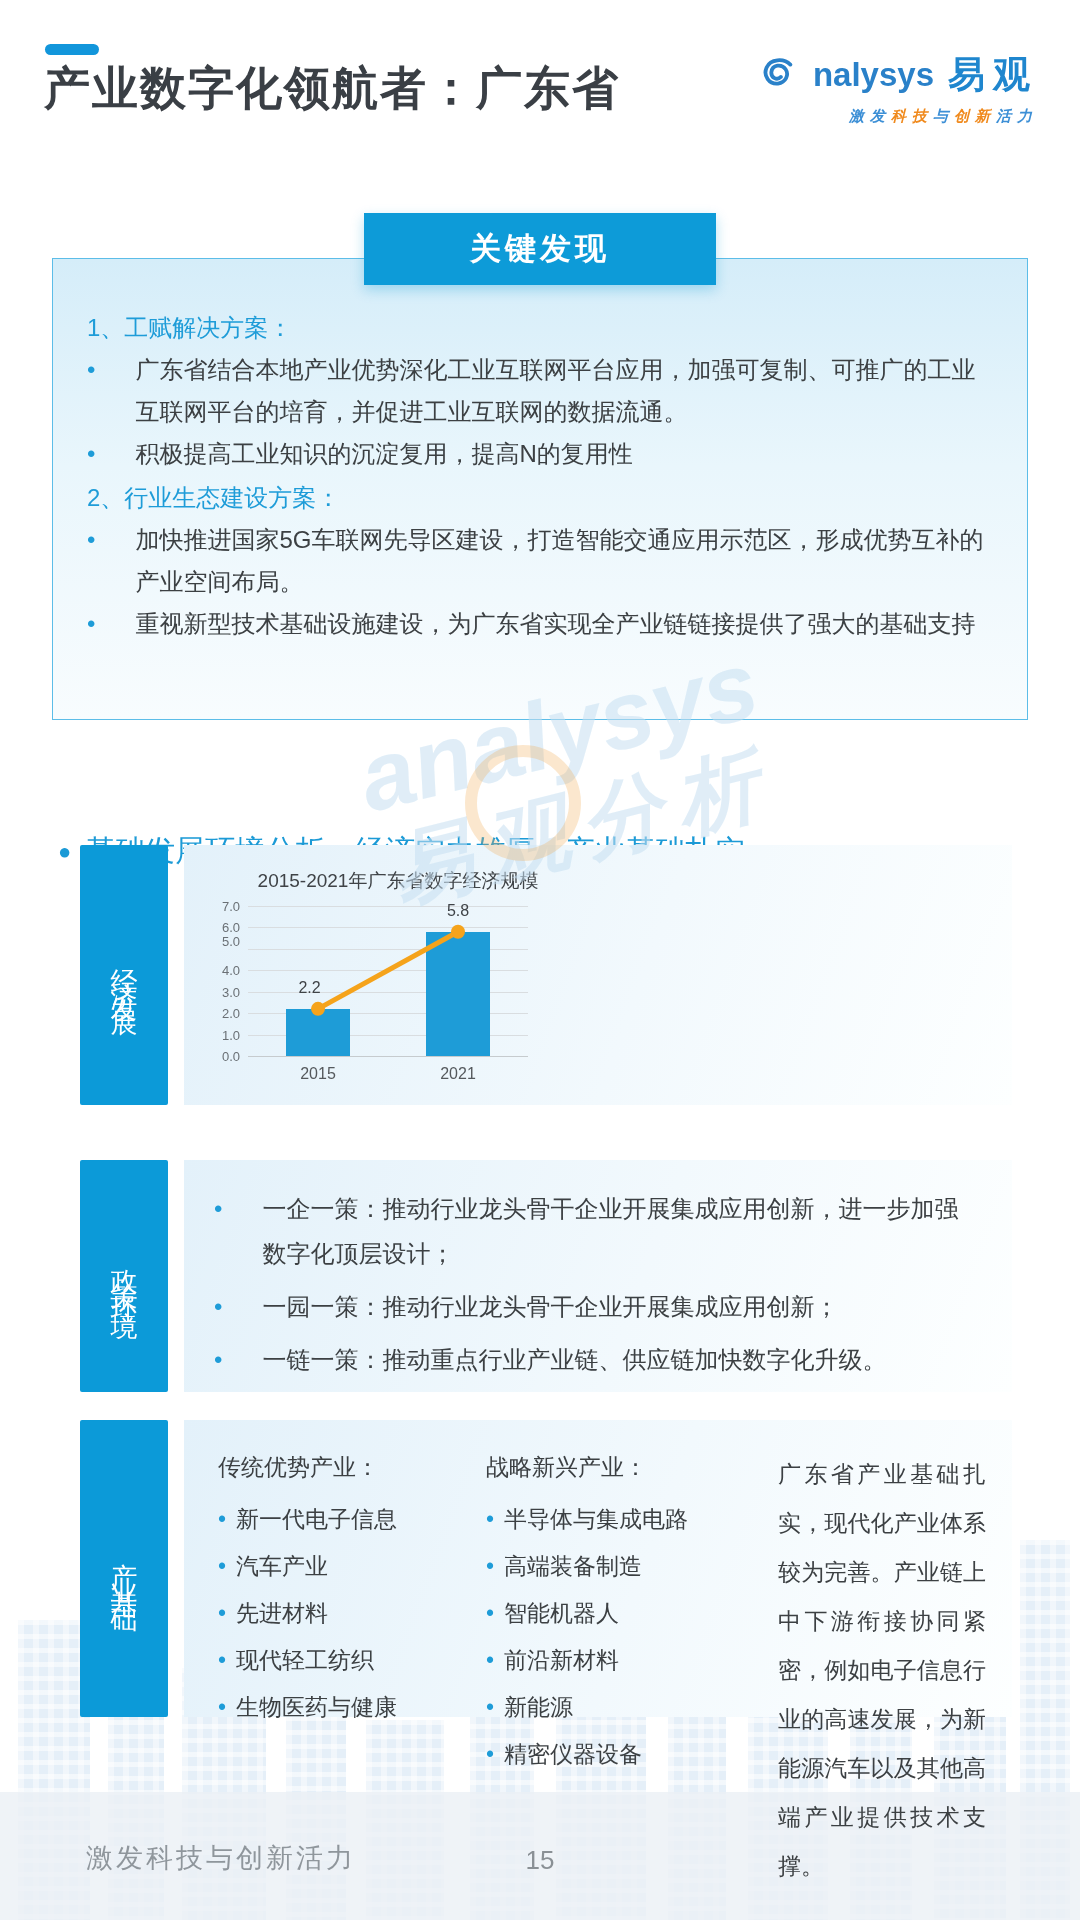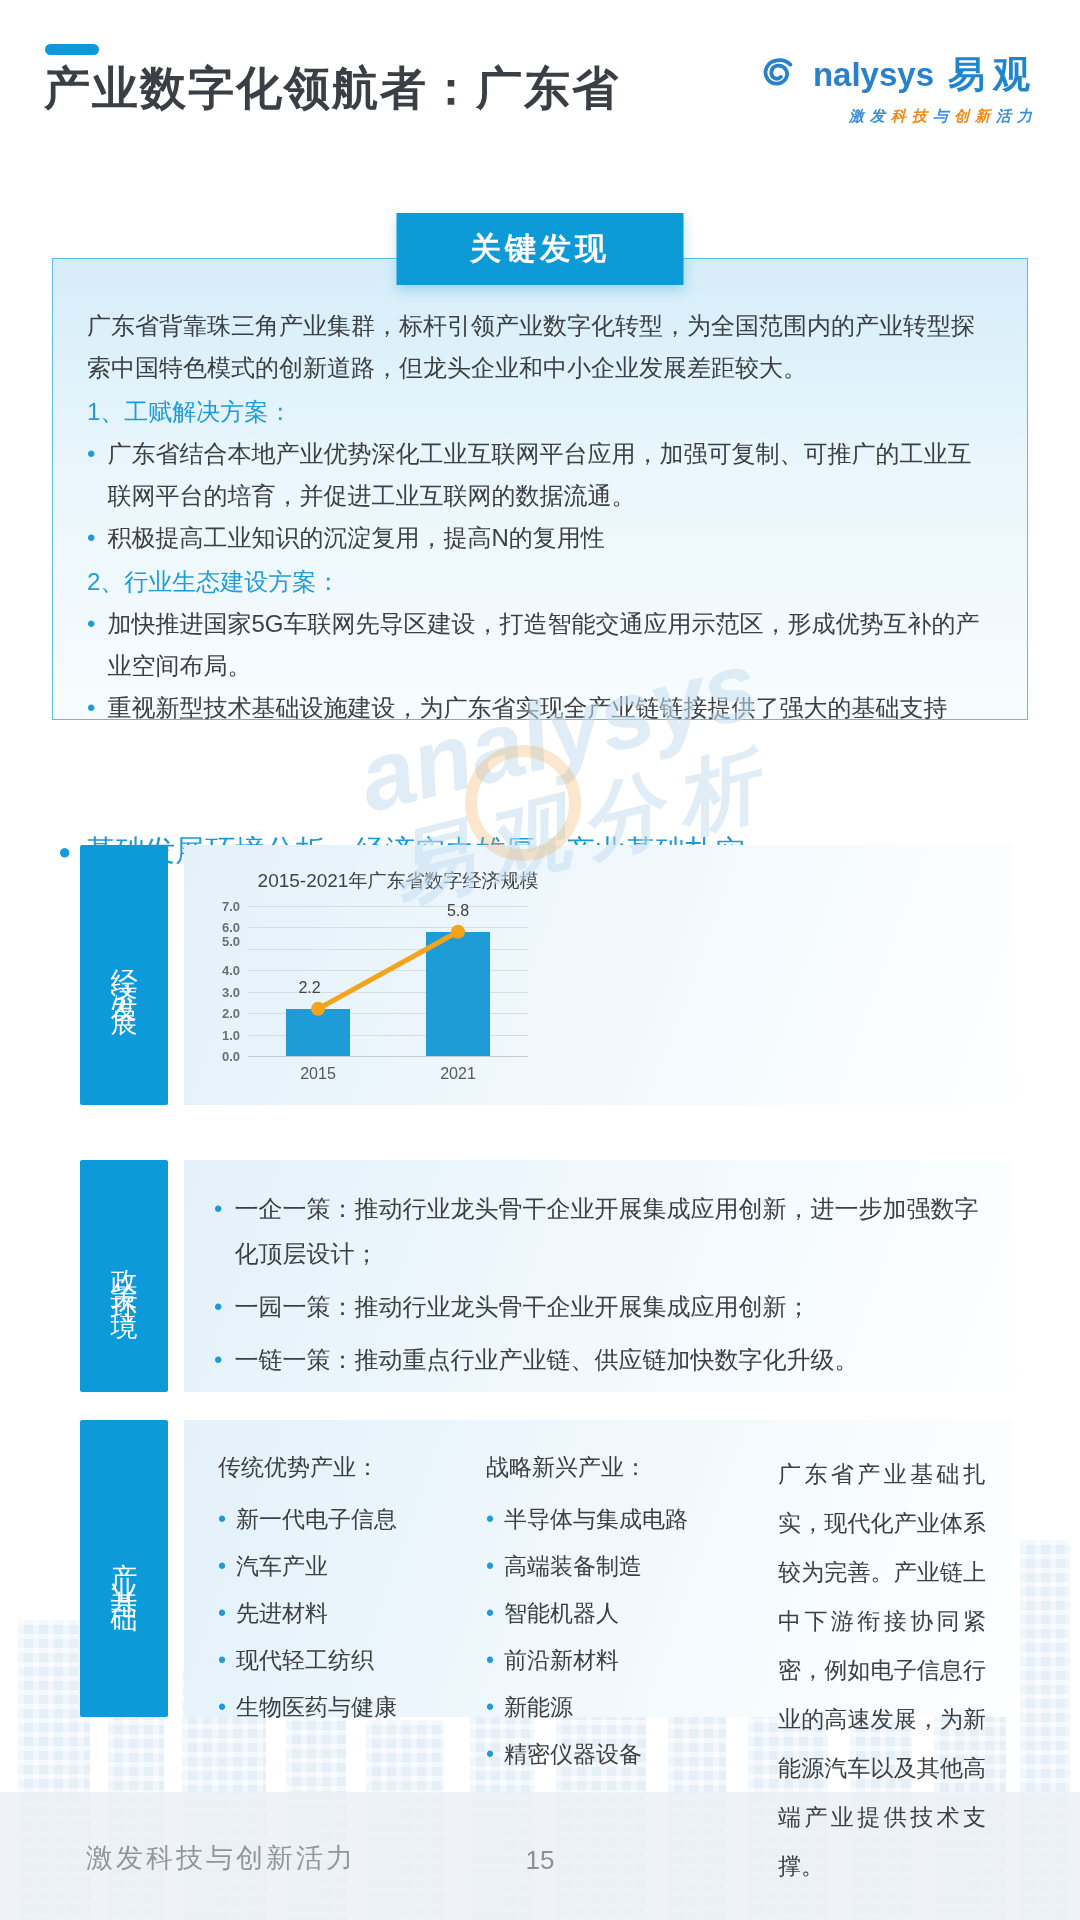--- a/index.html
+++ b/index.html
@@ -17,37 +17,37 @@
   .logo{right:42px;top:50px;text-align:right;z-index:5;}
   .logo-row{display:flex;align-items:center;justify-content:flex-end;gap:8px;}
   .logo-swirl{width:38px;height:38px;}
   .brand-en{font-size:33px;font-weight:700;color:#2a81c9;letter-spacing:0px;margin-left:8px;}
   .brand-cn{font-size:37px;font-weight:700;color:#1f86ce;letter-spacing:8px;margin-left:6px;}
   .logo-tagline{margin-top:7px;font-size:15px;font-weight:700;letter-spacing:6px;font-style:italic;}
   .seg-blue{color:#3c8fd6;} .seg-orange{color:#f08a1d;}
 
   
   .kf-badge{
-    left:50%;transform:translateX(-50%);top:213px;width:287px;height:72px;
+    left:50%;transform:translateX(-50%);top:213px;width:352px;height:72px;
     background:#0d9bd8;color:#fff;font-size:31px;font-weight:700;letter-spacing:4px;
     display:flex;align-items:center;justify-content:center;z-index:4;
     box-shadow:0 5px 12px rgba(13,155,216,.3);
   }
   .kf-panel{
     left:52px;top:258px;width:976px;height:462px;box-sizing:border-box;
     border:1px solid #5cbde8;
     background:linear-gradient(180deg,#d5edf9 0%,#e9f6fc 45%,#f8fcfe 100%);
     padding:46px 34px 0 34px;z-index:1;
     font-size:24px;line-height:42px;color:#3c4043;
   }
   .kf-subhead{color:#1e9cd8;margin-top:2px;}
   .bullet{display:flex;}
   .bullet .dot{flex:0 0 auto;color:#1e9cd8;margin-right:12px;}
   .bullet .dot::before{content:"•";}
-  .bullet-text{flex:1;}
+  .bullet-text{flex:1;margin-left:28px;}
 
   
   .section-heading{left:58px;top:790px;font-size:30px;font-weight:500;color:#1b9ad6;display:flex;align-items:center;z-index:2;margin-top:41px;}
   .section-dot{font-size:22px;margin-right:14px;}
   .section-dot::before{content:"●";}
 
   
   .row{left:80px;right:68px;display:flex;gap:16px;z-index:2;}
   .row-economy{top:845px;height:260px;}
   .row-policy{top:1160px;height:232px;}
@@ -65,21 +65,21 @@
 
   
   .panel-economy{display:flex;padding:20px 14px 14px 28px;gap:8px;}
   .eco-text{flex:1;font-size:24px;line-height:43px;padding-top:4px;}
   .eco-link{color:#33658a;text-decoration:underline;text-decoration-color:#5fa8d3;text-underline-offset:6px;}
 
   
   .chart{flex:0 0 372px;position:relative;padding-top:2px;}
   .chart-title{width:310px;margin:0 auto;text-align:center;font-size:19px;line-height:27px;color:#3f4347;}
   .plot-wrap{display:flex;margin-top:12px;}
-  .yaxis{flex:0 0 36px;position:relative;height:150px;font-weight:bold;}
+  .yaxis{flex:0 0 36px;position:relative;height:150px;}
   .ytick{position:absolute;right:8px;transform:translateY(-50%);font-size:13px;color:#6a7075;}
   .ytick:nth-child(1){top:0px;}   .ytick:nth-child(2){top:21px;}
   .ytick:nth-child(3){top:35px;text-align:center;}  .ytick:nth-child(4){top:64px;}
   .ytick:nth-child(5){top:86px;}  .ytick:nth-child(6){top:107px;}
   .ytick:nth-child(7){top:129px;} .ytick:nth-child(8){top:150px;}
   .plot{
     position:relative;width:280px;height:150px;
     border-bottom:1px solid #c6cbce;
     background:repeating-linear-gradient(180deg,#d9dde0 0 1px,transparent 1px 21.43px);
   }
@@ -148,21 +148,20 @@
       <span class="brand-cn">易观</span>
     </div>
     <div class="logo-tagline">
       <span class="seg-blue">激发</span><span class="seg-orange">科技</span><span class="seg-blue">与</span><span class="seg-orange">创新</span><span class="seg-blue">活力</span>
     </div>
   </div>
 
   <div class="abs kf-badge">关键发现</div>
 
   <div class="abs kf-panel">
-    <div>广东省背靠珠三角产业集群，标杆引领产业数字化转型，为全国范围内的产业转型探索中国特色模式的创新道路，但龙头企业和中小企业发展差距较大。</div>
     <div class="kf-subhead">1、工赋解决方案：</div>
     <div class="bullet">
       <span class="dot"></span>
       <span class="bullet-text">广东省结合本地产业优势深化工业互联网平台应用，加强可复制、可推广的工业互联网平台的培育，并促进工业互联网的数据流通。</span>
     </div>
     <div class="bullet">
       <span class="dot"></span>
       <span class="bullet-text">积极提高工业知识的沉淀复用，提高N的复用性</span>
     </div>
     <div class="kf-subhead">2、行业生态建设方案：</div>

